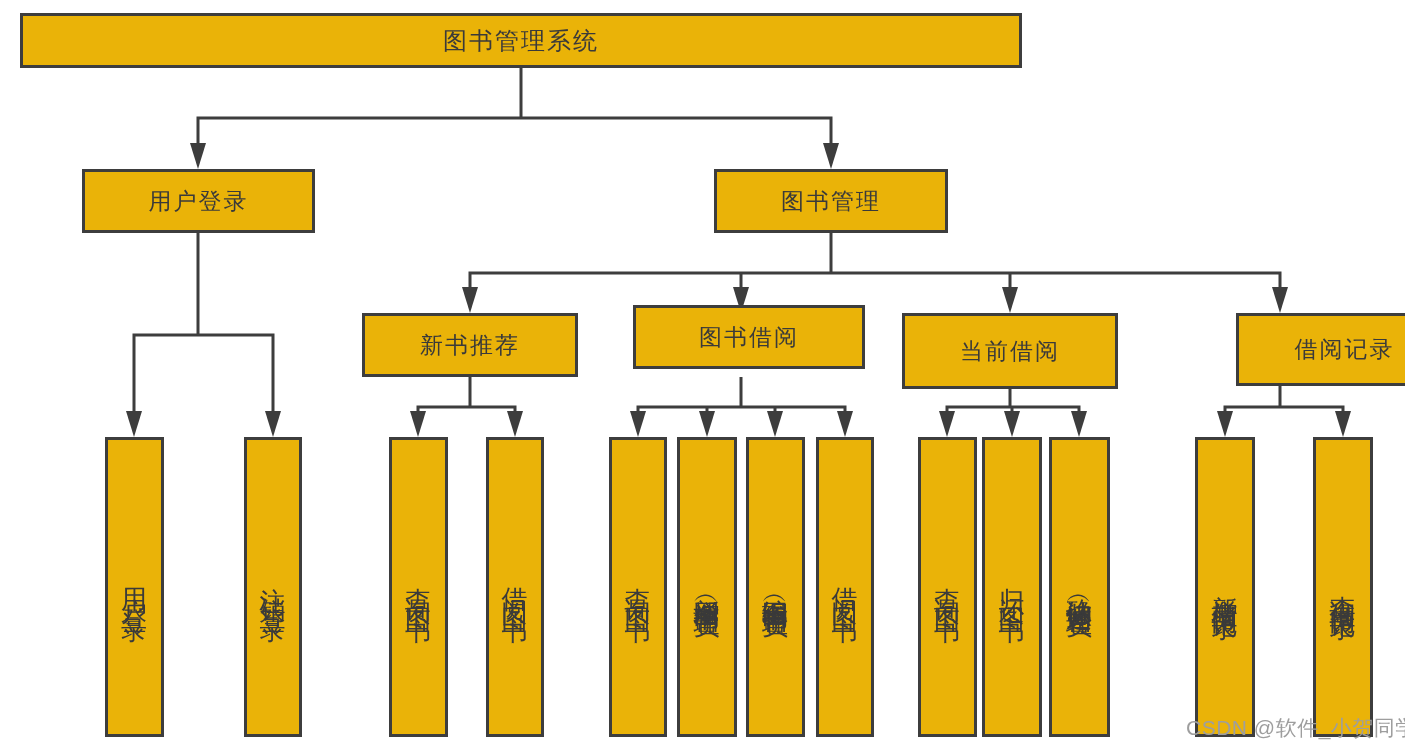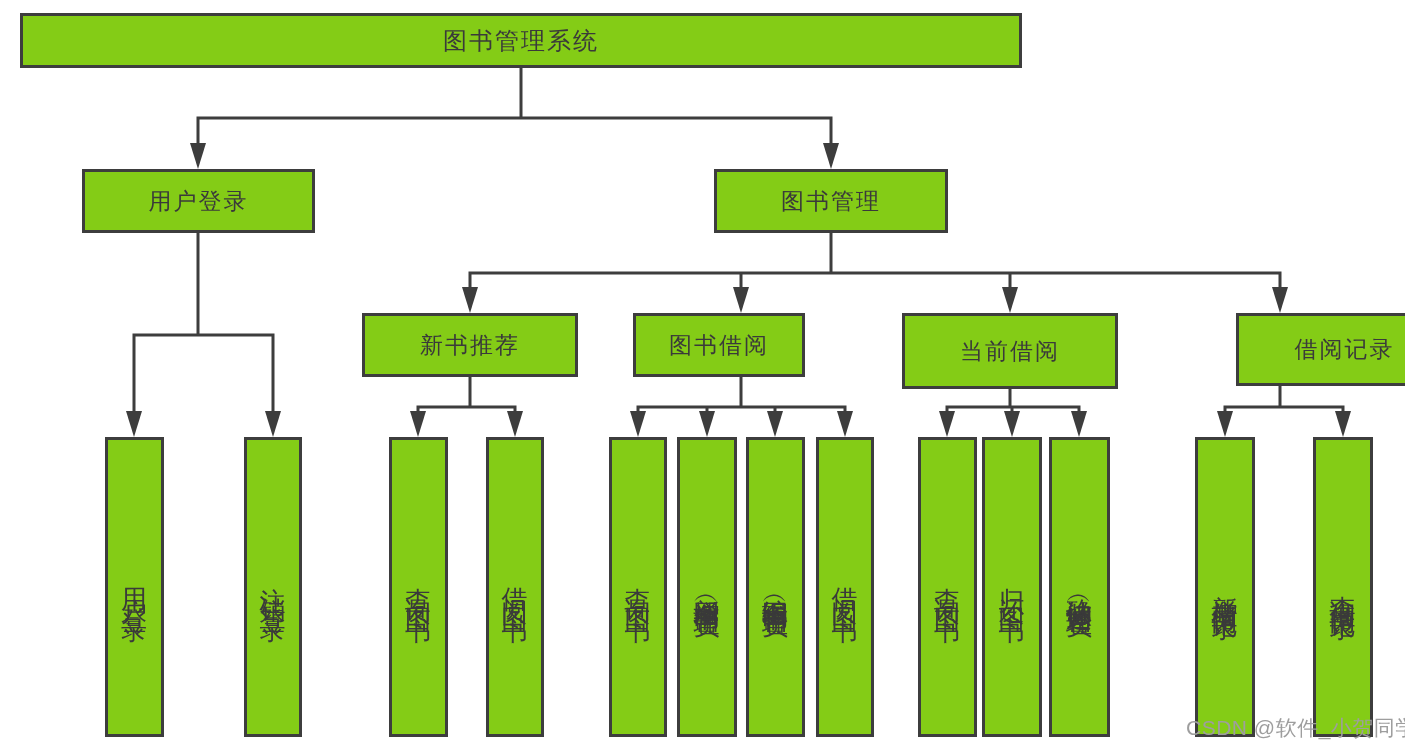--- a/index.html
+++ b/index.html
@@ -13,21 +13,21 @@
     width:1405px;height:747px;
     background:#ffffff;
     font-family:"Liberation Sans","DejaVu Sans",sans-serif;
     color:var(--text);
     overflow:hidden;
   }
   #connectors{position:absolute;left:0;top:0;pointer-events:none;}
   .box{
     position:absolute;
     border:3px solid var(--line);
-    background:#84cc16;
+    background:#eab308;
     display:flex;align-items:center;justify-content:center;
     text-align:center;
   }
   .hbox span{
     font-size:23px;
     letter-spacing:2px;
     color:var(--text);
     white-space:nowrap;
   }
   .root-box span{font-size:24px;}
@@ -107,21 +107,21 @@
   <div class="box hbox" style="left:82px;top:169px;width:233px;height:64px">
     <span>用户登录</span>
   </div>
   <div class="box hbox" style="left:362px;top:313px;width:216px;height:64px">
     <span>新书推荐</span>
   </div>
 
   <div class="box hbox" style="left:714px;top:169px;width:234px;height:64px">
     <span>图书管理</span>
   </div>
-  <div class="box hbox" style="left:633px;top:313px;width:172px;height:64px">
+  <div class="box hbox" style="left:633px;top:305px;width:232px;height:64px">
     <span>图书借阅</span>
   </div>
   <div class="box hbox" style="left:902px;top:313px;width:216px;height:76px">
     <span>当前借阅</span>
   </div>
   <div class="box hbox" style="left:1236px;top:313px;width:217px;height:73px">
     <span>借阅记录</span>
   </div>
 
   <div class="box vbox v4" style="left:105px;top:437px;width:59px;height:300px">

